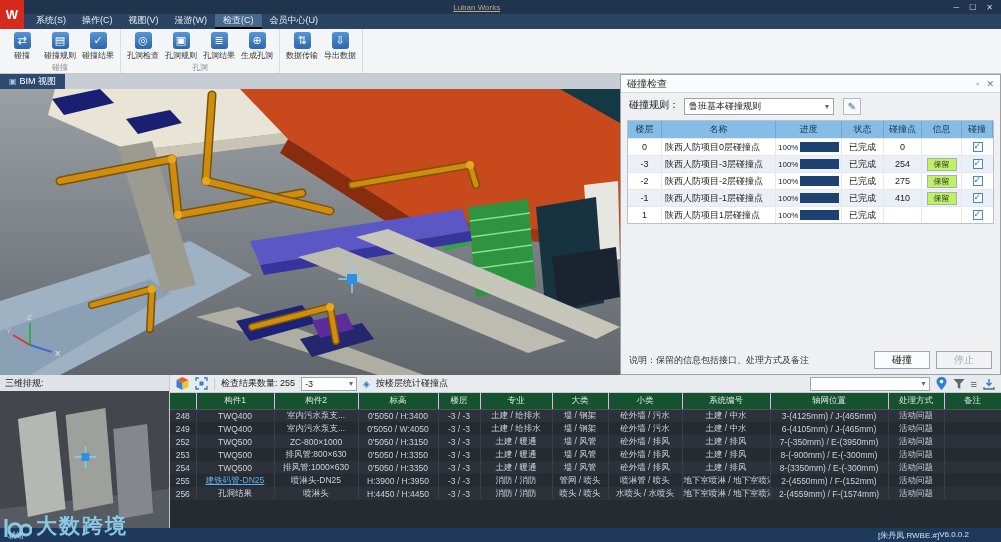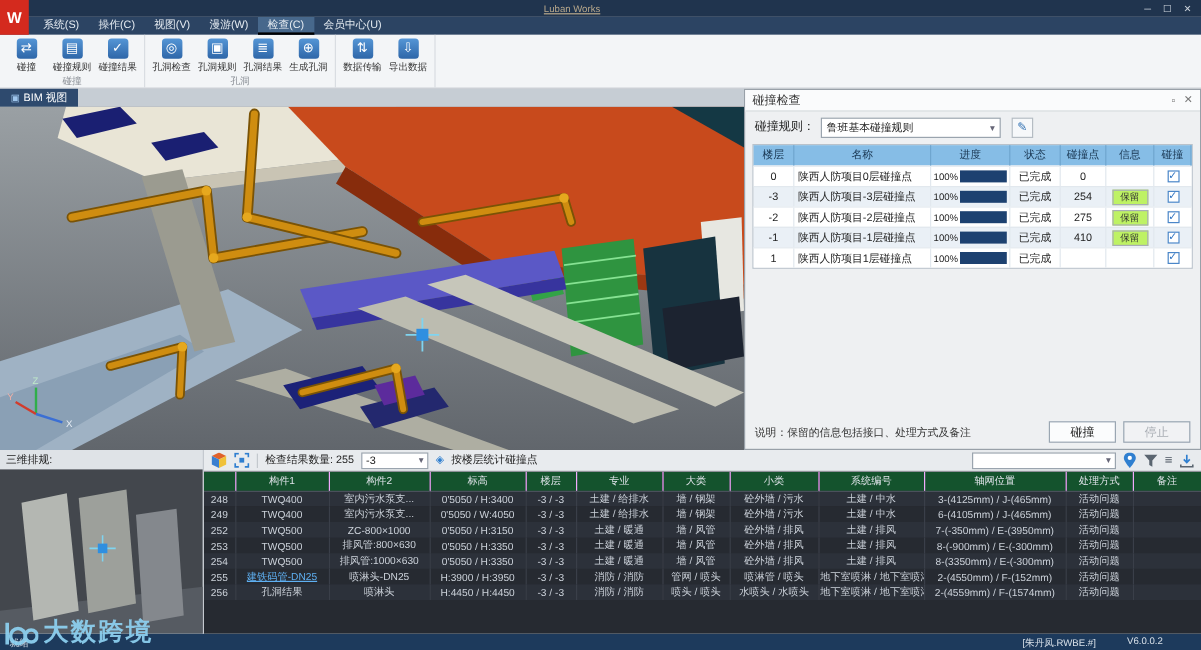--- a/index.html
+++ b/index.html
@@ -93,21 +93,21 @@
            border-right:1px solid #f0abfc; border-bottom:1px solid #4a505b; overflow:hidden; white-space:nowrap; }
   .rt td { color:#ccd2da; font-size:8.5px; height:13px; text-align:center; border-right:1px solid #3a3f49;
            overflow:hidden; white-space:nowrap; padding:0 1px; }
   .rt tr:nth-child(odd) td { background:#2c313a; }
   .rt tr:nth-child(even) td { background:#262a31; }
   .rt tr.hl td:nth-child(2) { color:#5fb0f2; text-decoration:underline; }
 
   
   .statusbar { height:14px; background:#1d3a5c; display:flex; align-items:center; font-size:8px;
                color:#d8e0e8; padding:0 8px; }
-  .sb-right { margin-left:auto; display:flex; gap:26px; padding-right:24px; }
+  .sb-right { margin-left:auto; display:flex; padding-right:24px; }
 
   
   .watermark { position:absolute; left:2px; bottom:0; display:flex; align-items:flex-start; gap:4px;
                z-index:50; pointer-events:none; opacity:.92; }
   .wm-text { font-size:21px; font-weight:bold; color:#8ed2f2; letter-spacing:2px; }
 </style>
 </head>
 <body>
 
 <div class="app">

